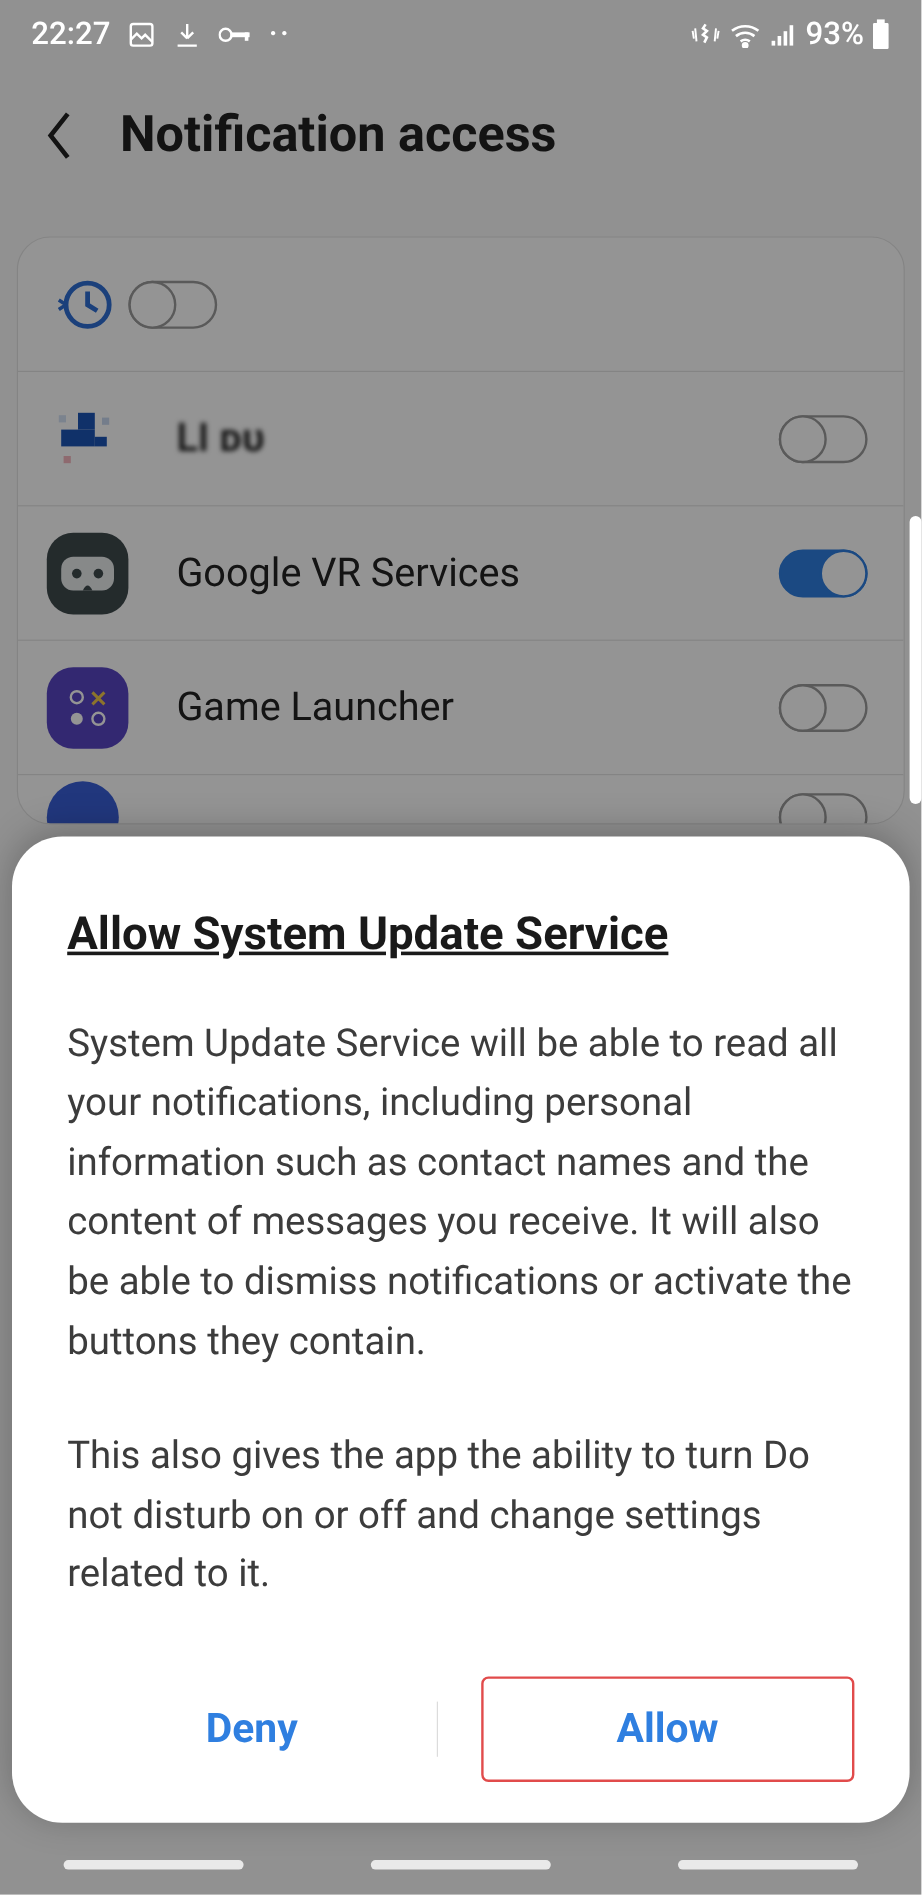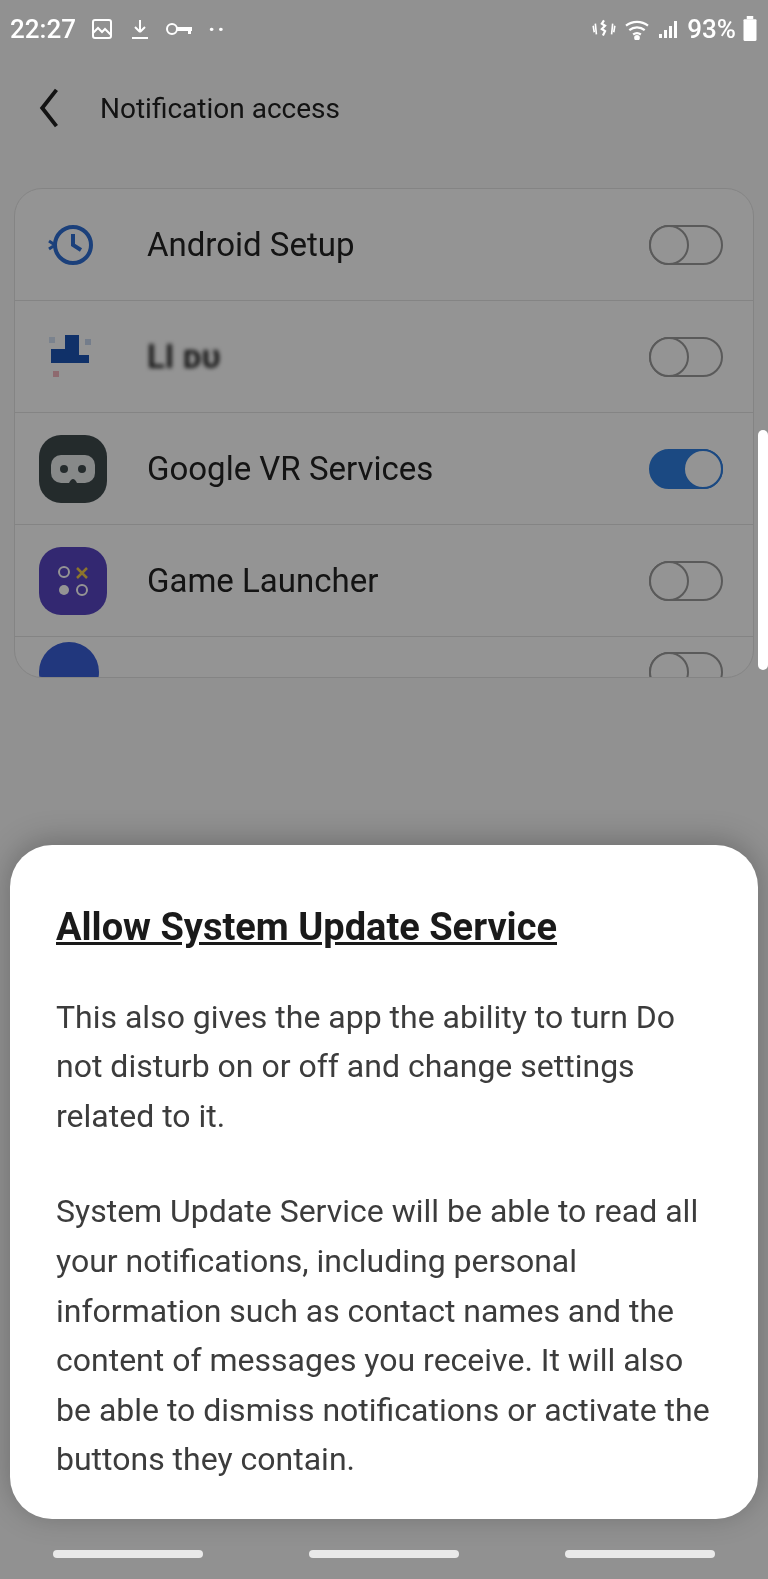--- a/index.html
+++ b/index.html
@@ -1,27 +1,27 @@
 <!DOCTYPE html>
 <html><head>
 <meta charset="utf-8">
 <style>
   * { box-sizing: border-box; margin: 0; padding: 0; }
   html, body { width: 768px; height: 1579px; font-family: -apple-system, Roboto, "Segoe UI", sans-serif; background: #fff; overflow: hidden; }
   .screen { position: relative; width: 768px; height: 1579px; background: #fafafa; }
   .scrim { position: absolute; inset: 0; background: rgba(0,0,0,0.42); pointer-events: none; }
   
-  .status-bar { height: 58px; display: flex; align-items: center; justify-content: space-between; padding: 0 10px; color: #fff; font-size: 26px; font-weight: 500; position: relative; z-index: 3; }
+  .status-bar { height: 58px; display: flex; align-items: center; justify-content: space-between; padding: 0 26px; color: #fff; font-size: 26px; font-weight: 500; position: relative; z-index: 3; }
   .status-left { display: flex; align-items: center; gap: 14px; }
   .status-right { display: flex; align-items: center; gap: 6px; }
   .status-icon { display: inline-flex; }
   
   .page-header { display: flex; align-items: center; gap: 30px; padding: 30px 30px 50px 30px; }
   .back-btn { width: 40px; height: 40px; display: flex; align-items: center; justify-content: center; }
-  .page-title { font-size: 28px; font-weight: 400; color: #222; }
+  .page-title { font-size: 42px; font-weight: 700; color: #222; }
   
   .list-card { margin: 10px 14px; background: #fff; border: 1px solid #e4e4e4; border-radius: 28px; overflow: hidden; }
   .row { display: flex; align-items: center; height: 112px; padding: 0 30px 0 24px; border-bottom: 1px solid #e4e4e4; }
   .row:last-child { border-bottom: none; }
   .app-icon { width: 68px; height: 68px; border-radius: 16px; display: flex; align-items: center; justify-content: center; flex-shrink: 0; }
   .app-label { flex: 1; margin-left: 40px; font-size: 33px; color: #232323; }
   .toggle { width: 74px; height: 40px; border-radius: 20px; position: relative; background: #fff; border: 2px solid #9b9b9b; }
   .toggle .knob { position: absolute; top: -2px; left: -2px; width: 40px; height: 40px; border-radius: 50%; background: #fff; border: 2px solid #9b9b9b; }
   .toggle.on { background: #2f7fe0; border-color: #2f7fe0; }
   .toggle.on .knob { left: auto; right: -2px; border-color: #2f7fe0; background: #fff; }
@@ -118,21 +118,20 @@
   <div class="list-card">
 
     <div class="row">
       <div class="app-icon ic-setup">
         <svg width="50" height="50" viewBox="0 0 50 50" fill="none" stroke="#2f6fd4" stroke-width="4">
             <circle cx="25" cy="25" r="18"></circle>
             <path d="M25 14v11l8 5"></path>
             <path d="M7 25l-6-4m6 4l-6 4" stroke-width="3"></path>
           </svg>
       </div>
-      <div class="app-label">Android Setup</div>
       <div class="toggle">
           <div class="knob"></div>
         </div>
     </div>
 
     <div class="row">
       <div class="app-icon ic-pixels">
         <svg width="60" height="60" viewBox="0 0 60 60">
             <rect x="22" y="8" width="14" height="14" fill="#1c55b6"></rect>
             <rect x="8" y="22" width="14" height="14" fill="#1c55b6"></rect>
@@ -189,22 +188,27 @@
 
   </div>
 
   <div class="scroll-hint"></div>
 
   <div class="scrim"></div>
 
   <div class="dialog">
     <div class="dialog-title">Allow System Update Service</div>
     <div class="dialog-body">
+      <p>System Update Service will be able to read all your notifications, including personal information such as contact names and the content of messages you receive. It will also be able to dismiss notifications or activate the buttons they contain.</p>
       <p>This also gives the app the ability to turn Do not disturb on or off and change settings related to it.</p>
-      <p>System Update Service will be able to read all your notifications, including personal information such as contact names and the content of messages you receive. It will also be able to dismiss notifications or activate the buttons they contain.</p>
+    </div>
+    <div class="dialog-actions">
+      <div class="action-btn">Deny</div>
+      <div class="action-divider"></div>
+      <div class="action-btn allow-highlight">Allow</div>
     </div>
   </div>
 
   <div class="navbar">
     <div class="nav-pill"></div>
     <div class="nav-pill"></div>
     <div class="nav-pill"></div>
   </div>
 
 </div>

